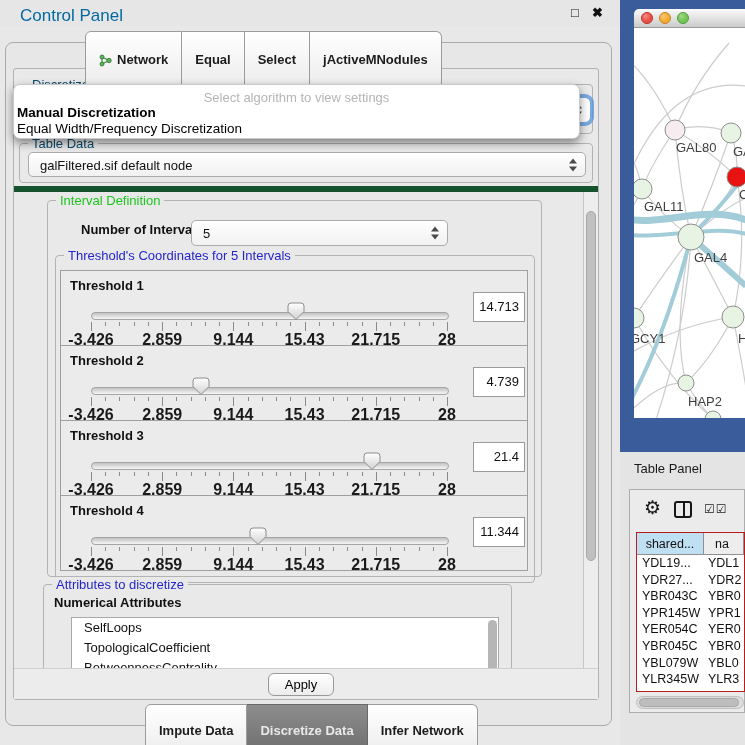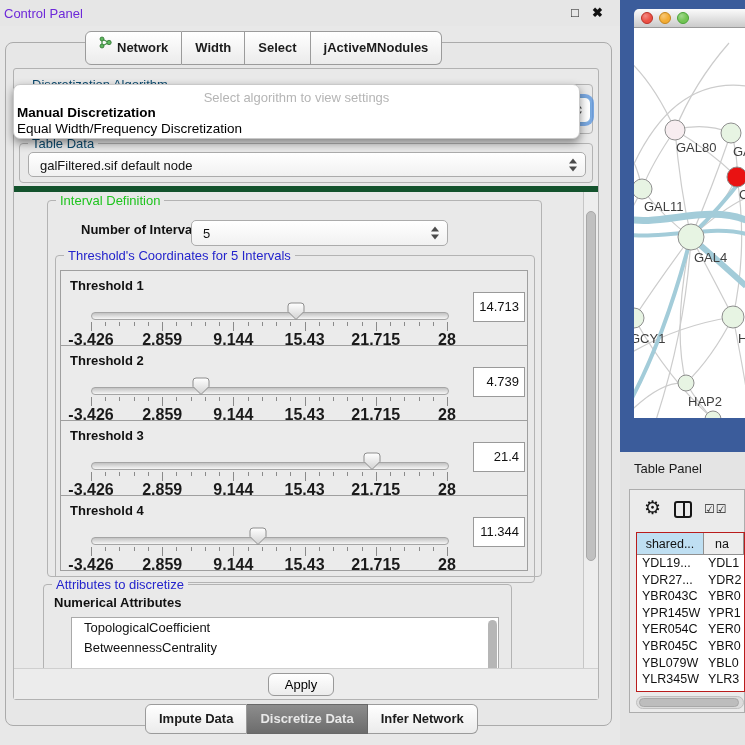--- a/index.html
+++ b/index.html
@@ -1,32 +1,32 @@
 <!DOCTYPE html>
 <html><head>
 <meta charset="utf-8">
 <style>
   html,body{margin:0;padding:0;background:#e8e8e8;}
   #root{position:relative;width:745px;height:745px;overflow:hidden;background:#e8e8e8;
         font-family:"Liberation Sans",sans-serif;color:#111;}
   
   .cp-titlebar{position:absolute;left:0;top:0;width:620px;height:26px;background:#e6e6e6;}
-  .cp-title{position:absolute;left:4px;top:6px;font-size:13px;color:#6d28d9;}
+  .cp-title{position:absolute;left:20px;top:6px;font-size:17px;color:#0369a1;}
   .cp-float{position:absolute;left:571px;top:5px;font-size:13px;color:#111;}
   .cp-close{position:absolute;left:592px;top:5px;font-size:13px;font-weight:bold;color:#111;}
   .outer-panel{position:absolute;left:5px;top:42px;width:607px;height:684px;background:#e7e7e7;
                border:1px solid #ababab;border-radius:8px;box-sizing:border-box;}
   .inner-panel{position:absolute;left:13px;top:68px;width:586px;height:632px;background:#e9e9e9;
                border:1px solid #b2b2b2;border-radius:3px;box-sizing:border-box;}
   .seg-tabs{position:absolute;display:flex;z-index:6;}
   #top-tabs{left:85px;top:31px;}
   #bottom-tabs{left:145px;top:704px;}
-  .seg{height:24px;line-height:24px;padding:4px 13px;font-size:13px;font-weight:bold;
+  .seg{height:24px;line-height:24px;padding:16px 13px;font-size:13px;font-weight:bold;
        background:linear-gradient(#ffffff,#ebebeb);border:1px solid #9b9b9b;border-left-width:0;
-       color:#1c1c1c;display:flex;align-items:flex-start;gap:5px;white-space:nowrap;}
+       color:#1c1c1c;display:flex;align-items:center;gap:5px;white-space:nowrap;}
   #bottom-tabs .seg{height:20px;line-height:20px;}
   .seg:first-child{border-left-width:1px;border-radius:6px 0 0 6px;}
   .seg:last-child{border-radius:0 6px 6px 0;}
   .seg.active{background:linear-gradient(#8d8d8d,#6c6c6c);color:#e9e9e9;border-color:#686868;}
   .tabicon{display:inline-flex;}
   
   .group{position:absolute;border:1px solid #b3b3b3;border-radius:4px;box-sizing:border-box;}
   .gtitle{position:absolute;top:-8px;left:8px;background:#e9e9e9;padding:0 4px;font-size:13px;white-space:nowrap;}
   .gtitle.dark{color:#0c4a6e;}
   .gtitle.green{color:#1ec41e;}
@@ -137,21 +137,21 @@
             <line x1="3" y1="10" x2="10" y2="6.5" stroke="#3d9140" stroke-width="1.2"></line>
             <line x1="3" y1="3" x2="3" y2="10" stroke="#3d9140" stroke-width="1.2"></line>
             <circle cx="3" cy="3" r="2" fill="#5cb85c" stroke="#2e7031" stroke-width="0.8"></circle>
             <circle cx="3" cy="10" r="2" fill="#5cb85c" stroke="#2e7031" stroke-width="0.8"></circle>
             <circle cx="10" cy="6.5" r="2.2" fill="#5cb85c" stroke="#2e7031" stroke-width="0.8"></circle>
           </svg>
         </span>
         <span>Network</span>
       </div>
       <div class="seg">
-        <span>Width</span>
+        <span>Equal</span>
       </div>
       <div class="seg">
         <span>Select</span>
       </div>
       <div class="seg">
         <span>jActiveMNodules</span>
       </div>
     </div>
 
   <div class="group algo-group">
@@ -390,20 +390,21 @@
               <div class="th-value">11.344</div>
             </div>
           </div>
       </div>
     </div>
     <div class="group attr-group">
       <span class="gtitle blue">Attributes to discretize</span>
       <div class="attr-label">Numerical Attributes</div>
       <div class="attr-list" id="attr-list">
         <div class="list-thumb"></div>
+      <div class="attr-item">SelfLoops</div>
           <div class="attr-item">TopologicalCoefficient</div>
           <div class="attr-item">BetweennessCentrality</div>
         </div>
     </div>
     <div class="v-scrollbar">
       <div class="v-thumb"></div>
     </div>
   </div>
 
   <div class="apply-strip">

